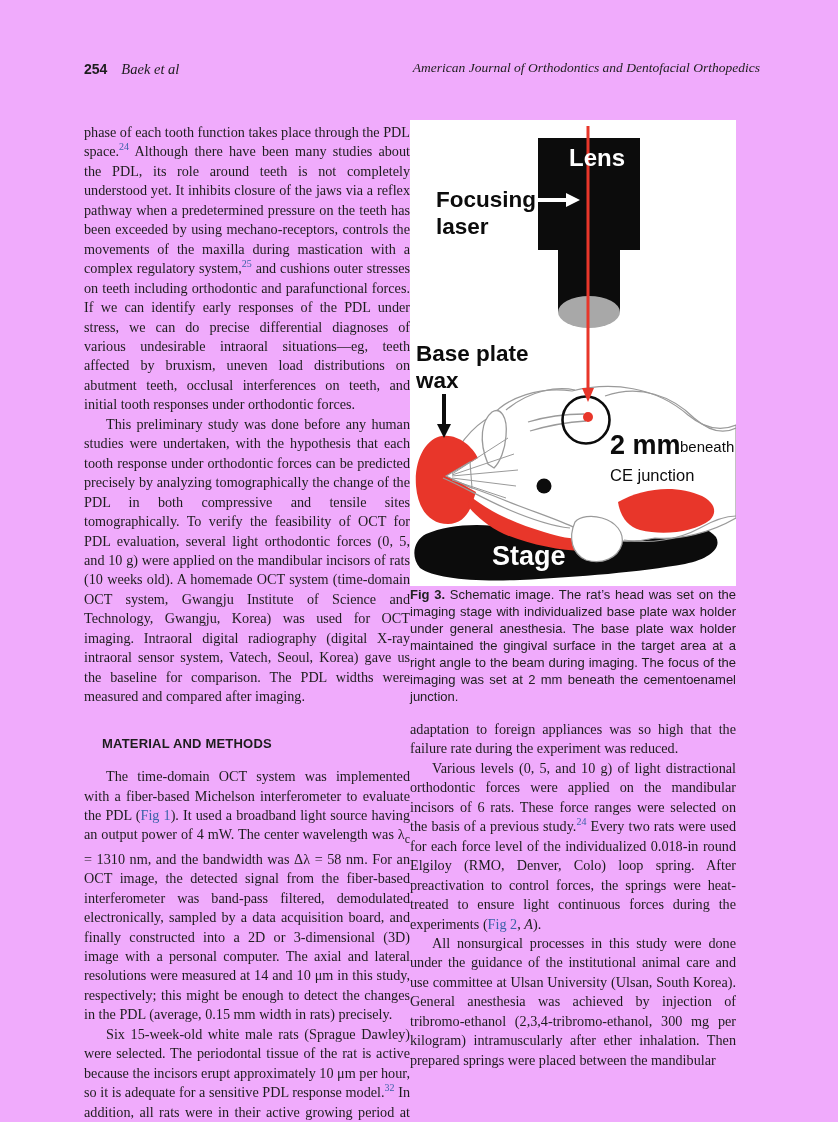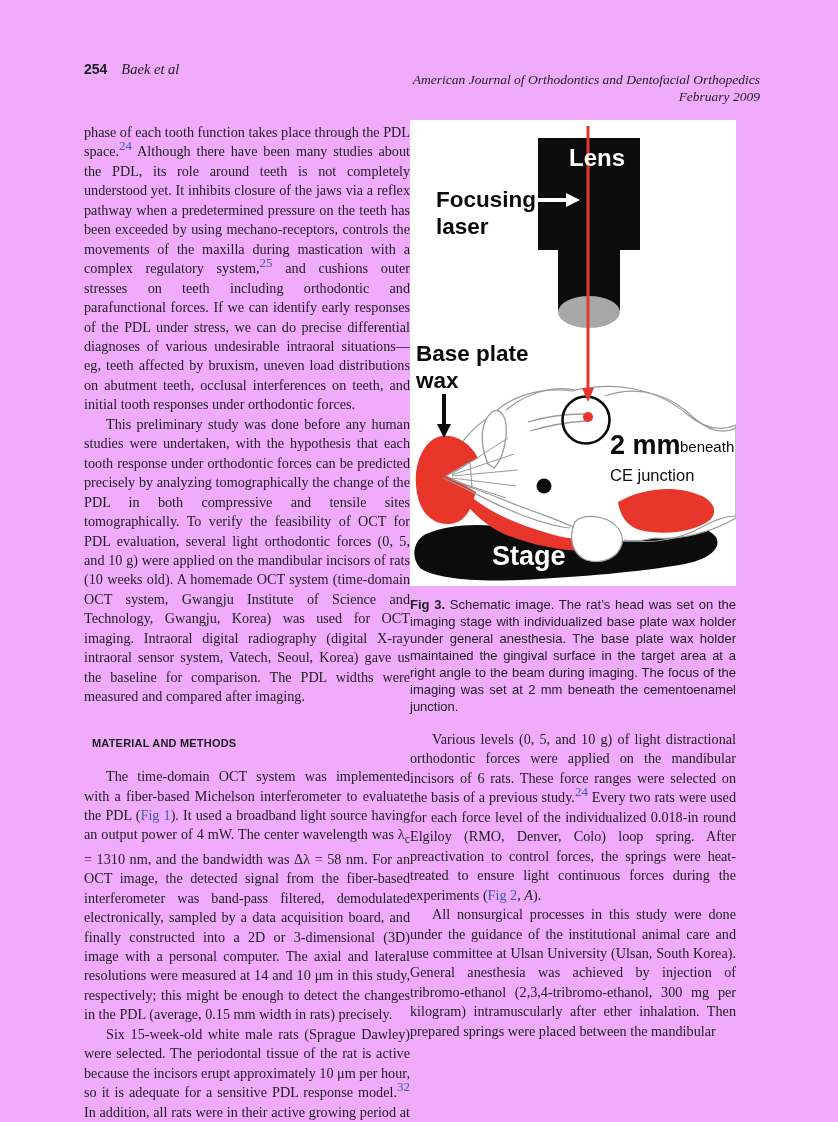--- a/index.html
+++ b/index.html
@@ -5,54 +5,53 @@
   html,body { margin:0; padding:0; background:#ffffff; }
   .page {
     position:relative; width:838px; height:1122px; background:#f0abfc;
     font-family:"Liberation Serif", serif; color:#1d1d1d; overflow:hidden;text-decoration:underline;
   }
   
   .hdr-left { position:absolute; left:84px; top:60px; white-space:nowrap; }
   .hdr-num  { font-family:"Liberation Sans", sans-serif; font-weight:bold; font-size:14px; }
   .hdr-auth { font-style:italic; font-size:14.5px; margin-left:10px; }
   .hdr-right{ position:absolute; right:78px; top:60px; text-align:right;
-              font-style:italic; font-size:13.5px; line-height:16.5px;margin-top:12px; }
+              font-style:italic; font-size:13.5px; line-height:16.5px; }
   
   .col { position:absolute; width:326px; font-size:14.2px; line-height:19.45px;
          text-align:justify; }
   .col-left  { left:84px;  top:123px; }
   .col-right { left:410px; top:120px; }
   p { margin:0; }
   p.indent { text-indent:22px; }
   .sechead { font-family:"Liberation Sans", sans-serif; font-weight:bold;
-             font-size:11px; margin:27px 0 14px 8px; letter-spacing:.2px; text-align:left; }
+             font-size:13px; margin:27px 0 14px 18px; letter-spacing:.2px; text-align:left; }
   a.ref { color:#3a62a7; text-decoration:none; cursor:pointer; }
-  sup.cit { font-size:13px; line-height:0; }
+  sup.cit { font-size:10px; line-height:0; }
   sup.cit a { color:#3a62a7; text-decoration:none; }
   .ital { font-style:italic; }
   
   .figure { width:326px; height:466px; position:relative; background:#fff; }
-  .caption { margin-top:10px; font-family:"Liberation Sans", sans-serif;
+  .caption { margin-top:0; font-family:"Liberation Sans", sans-serif;
              font-size:13px; line-height:17px; text-align:justify; color:#222; }
   .caption b { font-weight:bold; }
   .rc-body { margin-top:15px; }
   svg text { font-family:"Liberation Sans", sans-serif; }
 </style>
 </head>
 <body>
 
 <div class="page">
 
   <div class="hdr-left">
     <span class="hdr-num">254</span>
     <span class="hdr-auth">Baek et al</span>
   </div>
   <div class="hdr-right">
     <div>American Journal of Orthodontics and Dentofacial Orthopedics</div>
-    <div>February 2009</div>
   </div>
 
   <div class="col col-left">
     <p><span>phase of each tooth function takes place through the PDL space.</span><sup class="cit"><a>24</a></sup><span> Although there have been many studies about the PDL, its role around teeth is not completely understood yet. It inhibits closure of the jaws via a reflex pathway when a predetermined pressure on the teeth has been exceeded by using mechano-receptors, controls the movements of the maxilla during mastication with a complex regulatory system,</span><sup class="cit"><a>25</a></sup><span> and cushions outer stresses on teeth including orthodontic and parafunctional forces. If we can identify early responses of the PDL under stress, we can do precise differential diagnoses of various undesirable intraoral situations—eg, teeth affected by bruxism, uneven load distributions on abutment teeth, occlusal interferences on teeth, and initial tooth responses under orthodontic forces.</span></p>
     <p class="indent">This preliminary study was done before any human studies were undertaken, with the hypothesis that each tooth response under orthodontic forces can be predicted precisely by analyzing tomographically the change of the PDL in both compressive and tensile sites tomographically. To verify the feasibility of OCT for PDL evaluation, several light orthodontic forces (0, 5, and 10 g) were applied on the mandibular incisors of rats (10 weeks old). A homemade OCT system (time-domain OCT system, Gwangju Institute of Science and Technology, Gwangju, Korea) was used for OCT imaging. Intraoral digital radiography (digital X-ray intraoral sensor system, Vatech, Seoul, Korea) gave us the baseline for comparison. The PDL widths were measured and compared after imaging.</p>
     <div class="sechead">MATERIAL AND METHODS</div>
     <p class="indent"><span>The time-domain OCT system was implemented with a fiber-based Michelson interferometer to evaluate the PDL (</span><a class="ref">Fig 1</a><span>). It used a broadband light source having an output power of 4 mW. The center wavelength was λ</span><sub>c</sub><span> = 1310 nm, and the bandwidth was Δλ = 58 nm. For an OCT image, the detected signal from the fiber-based interferometer was band-pass filtered, demodulated electronically, sampled by a data acquisition board, and finally constructed into a 2D or 3-dimensional (3D) image with a personal computer. The axial and lateral resolutions were measured at 14 and 10 μm in this study, respectively; this might be enough to detect the changes in the PDL (average, 0.15 mm width in rats) precisely.</span></p>
     <p class="indent"><span>Six 15-week-old white male rats (Sprague Dawley) were selected. The periodontal tissue of the rat is active because the incisors erupt approximately 10 μm per hour, so it is adequate for a sensitive PDL response model.</span><sup class="cit"><a>32</a></sup><span> In addition, all rats were in their active growing period at 10 weeks, so the level of their</span></p>
   </div>
 
@@ -122,18 +121,19 @@
         <text x="200" y="361" fill="#0c0c0c" font-size="16.5" font-weight="500">CE junction</text>
         <text x="82" y="445" fill="#ffffff" font-size="27" font-weight="bold">Stage</text>
       </svg>
     </div>
 
     <div class="caption">
       <b>Fig 3.</b><span> Schematic image. The rat’s head was set on the imaging stage with individualized base plate wax holder under general anesthesia. The base plate wax holder maintained the gingival surface in the target area at a right angle to the beam during imaging. The focus of the imaging was set at 2 mm beneath the cementoenamel junction.</span>
     </div>
 
     <div class="rc-body">
+      <p>adaptation to foreign appliances was so high that the failure rate during the experiment was reduced.</p>
       <p class="indent"><span>Various levels (0, 5, and 10 g) of light distractional orthodontic forces were applied on the mandibular incisors of 6 rats. These force ranges were selected on the basis of a previous study.</span><sup class="cit"><a>24</a></sup><span> Every two rats were used for each force level of the individualized 0.018-in round Elgiloy (RMO, Denver, Colo) loop spring. After preactivation to control forces, the springs were heat-treated to ensure light continuous forces during the experiments (</span><a class="ref">Fig 2</a><span>, </span><span class="ital">A</span><span>).</span></p>
       <p class="indent">All nonsurgical processes in this study were done under the guidance of the institutional animal care and use committee at Ulsan University (Ulsan, South Korea). General anesthesia was achieved by injection of tribromo-ethanol (2,3,4-tribromo-ethanol, 300 mg per kilogram) intramuscularly after ether inhalation. Then prepared springs were placed between the mandibular</p>
     </div>
   </div>
 
 </div>
 
 </body></html>

